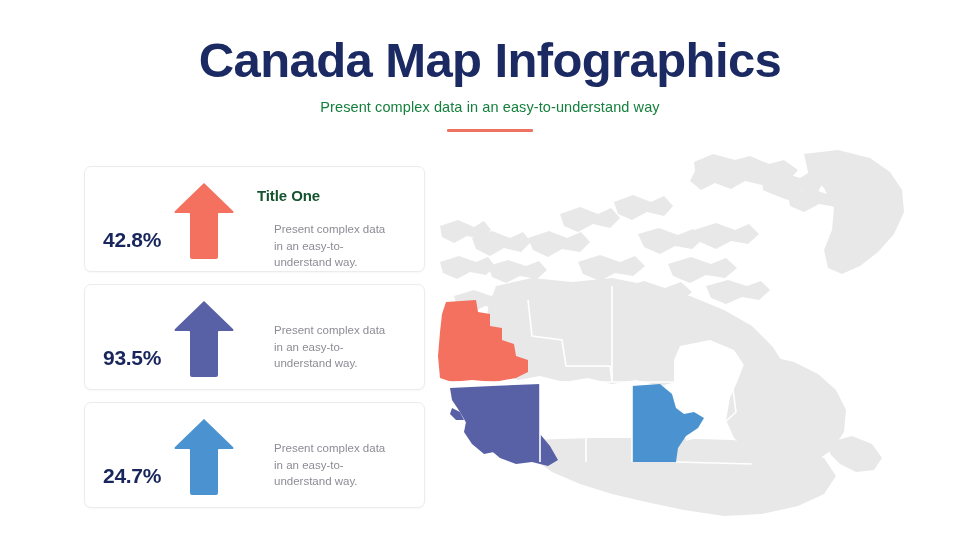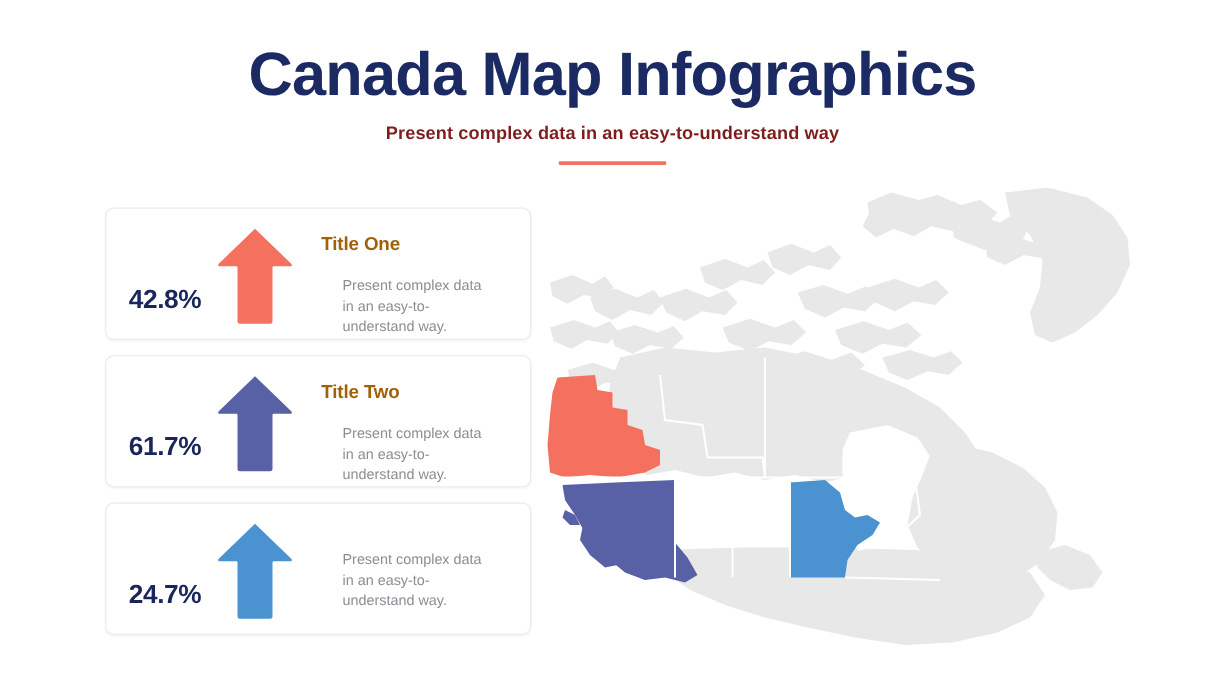--- a/index.html
+++ b/index.html
@@ -35,22 +35,22 @@
     font-size: 49px;
     font-weight: 700;
     color: #1b2a62;
     letter-spacing: -0.6px;
     line-height: 1.08;
     margin: 0;
   }
   .subtitle {
     margin: 12px 0 0 0;
     font-size: 14.5px;
-    color: #7f1d1d;
-    font-weight: 700;
+    color: #15803d;
+    font-weight: 400;
     letter-spacing: 0.1px;
   }
   .accent-rule {
     width: 86px;
     height: 3px;
     background: #ef7361;
     margin: 14px auto 0 auto;
     border-radius: 1px;
   }
 
@@ -92,21 +92,21 @@
   }
   .card-text {
     position: absolute;
     left: 172px;
     top: 20px;
     width: 152px;
   }
   .card-title {
     font-size: 15px;
     font-weight: 700;
-    color: #a16207;
+    color: #14532d;
     margin: 0 0 7px 0;
     letter-spacing: -0.1px;
   }
   .card-desc {
     font-size: 11.5px;
     line-height: 1.44;
     color: #8c8c95;
     margin: 17px;
   }
 
@@ -152,28 +152,27 @@
           <path d="M31 2 L60 30 Q61 31 60 32 L46 32 Q45 32 45 33 L45 76 Q45 78 43 78 L19 78 Q17 78 17 76 L17 33 Q17 32 16 32 L2 32 Q1 31 2 30 Z" fill="#f4705f"></path>
         </svg>
       </span>
       <div class="card-text">
         <p class="card-title">Title One</p>
         <p class="card-desc">Present complex data in an easy-to-understand way.</p>
       </div>
     </div>
 
     <div class="card">
-      <span class="card-value">61.7%</span>
+      <span class="card-value">93.5%</span>
       <span class="card-arrow">
         <svg viewBox="0 0 62 80" width="62" height="80" aria-hidden="true">
           <path d="M31 2 L60 30 Q61 31 60 32 L46 32 Q45 32 45 33 L45 76 Q45 78 43 78 L19 78 Q17 78 17 76 L17 33 Q17 32 16 32 L2 32 Q1 31 2 30 Z" fill="#5861a6"></path>
         </svg>
       </span>
       <div class="card-text">
-        <p class="card-title">Title Two</p>
         <p class="card-desc">Present complex data in an easy-to-understand way.</p>
       </div>
     </div>
 
     <div class="card">
       <span class="card-value">24.7%</span>
       <span class="card-arrow">
         <svg viewBox="0 0 62 80" width="62" height="80" aria-hidden="true">
           <path d="M31 2 L60 30 Q61 31 60 32 L46 32 Q45 32 45 33 L45 76 Q45 78 43 78 L19 78 Q17 78 17 76 L17 33 Q17 32 16 32 L2 32 Q1 31 2 30 Z" fill="#4a93d0"></path>
         </svg>

